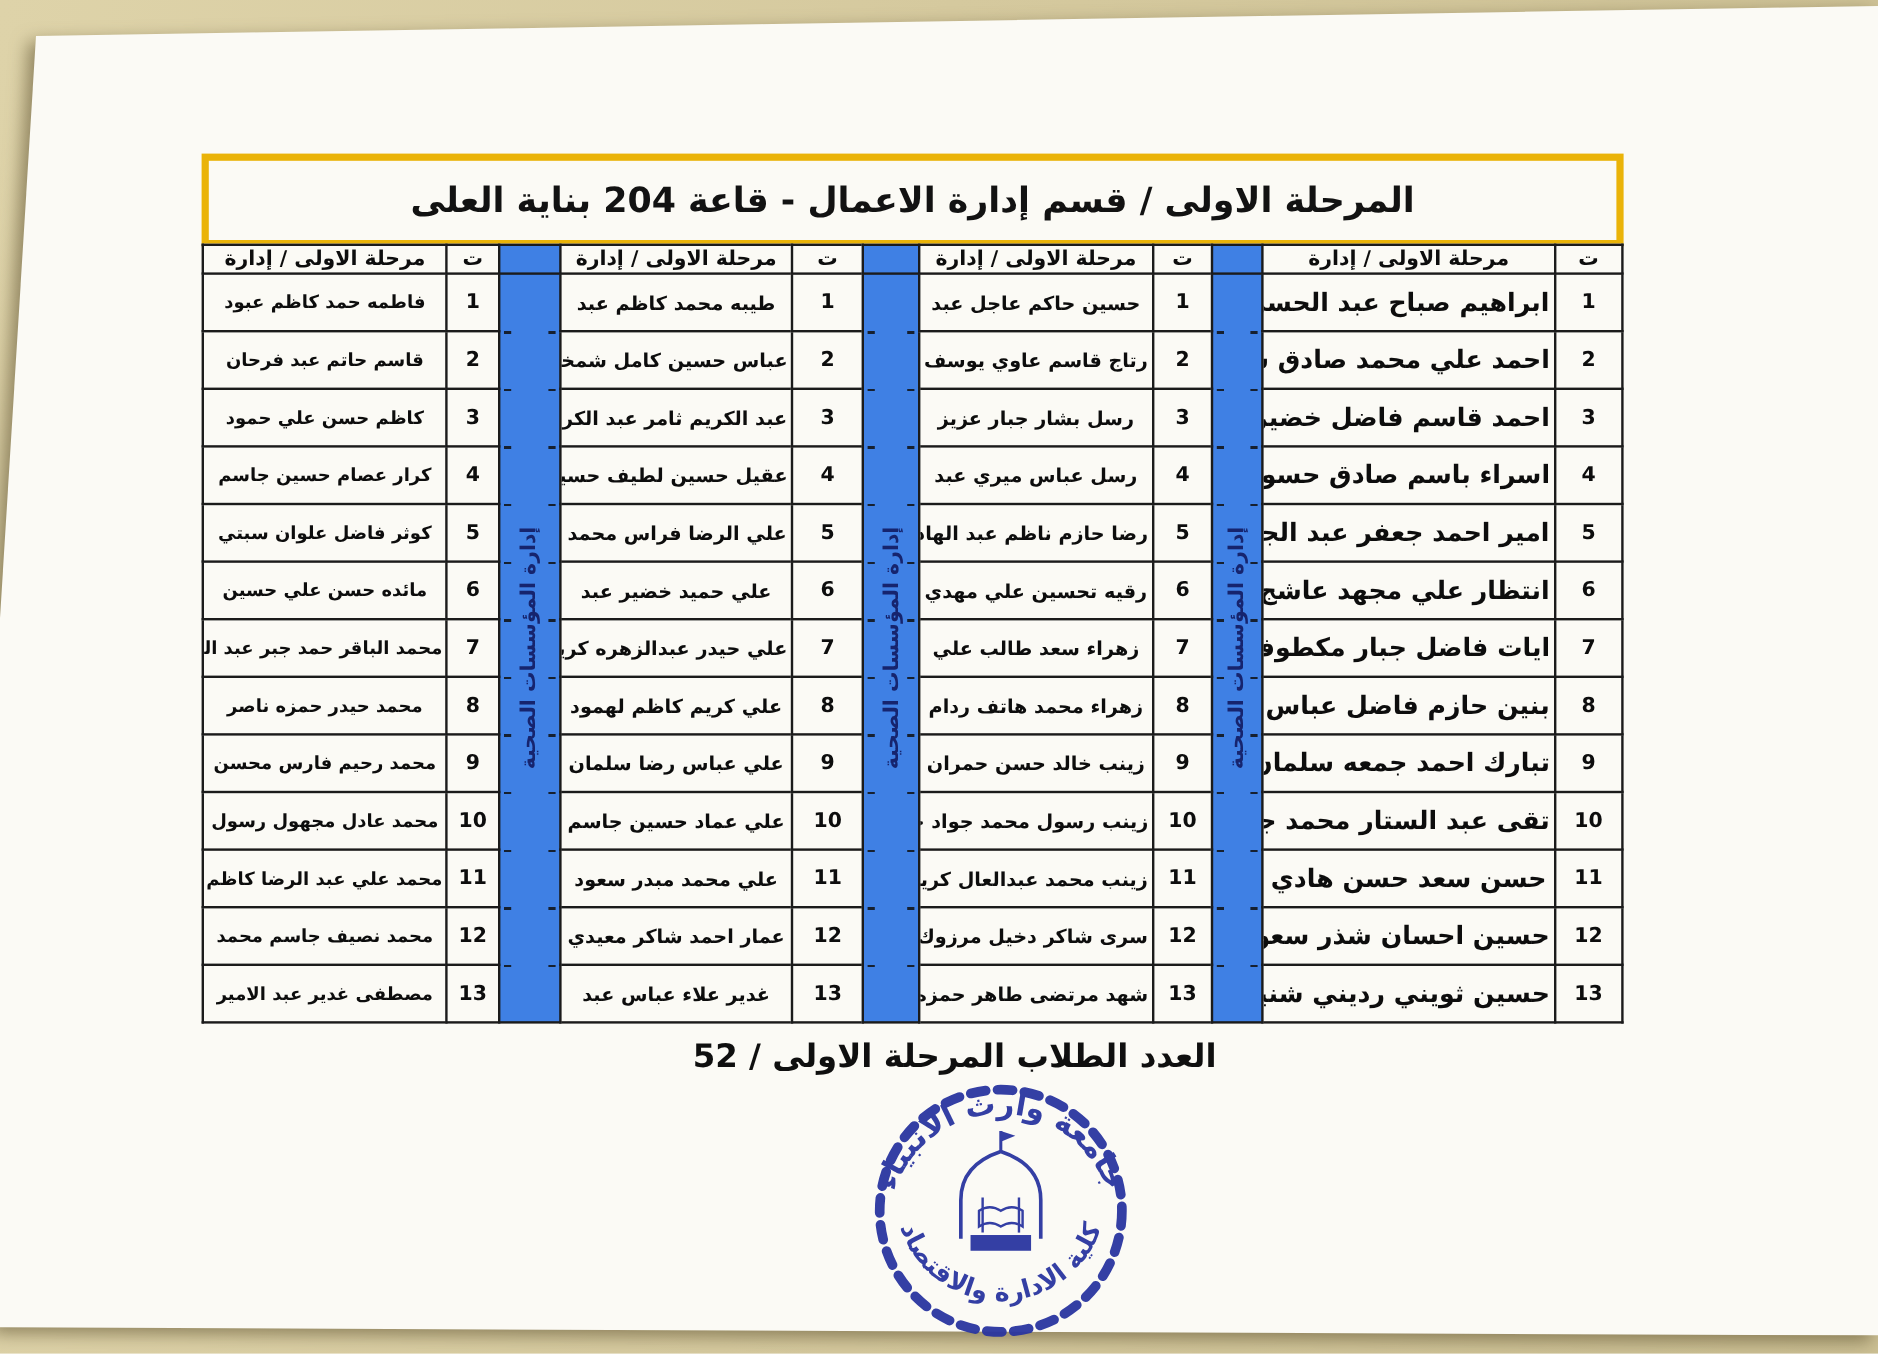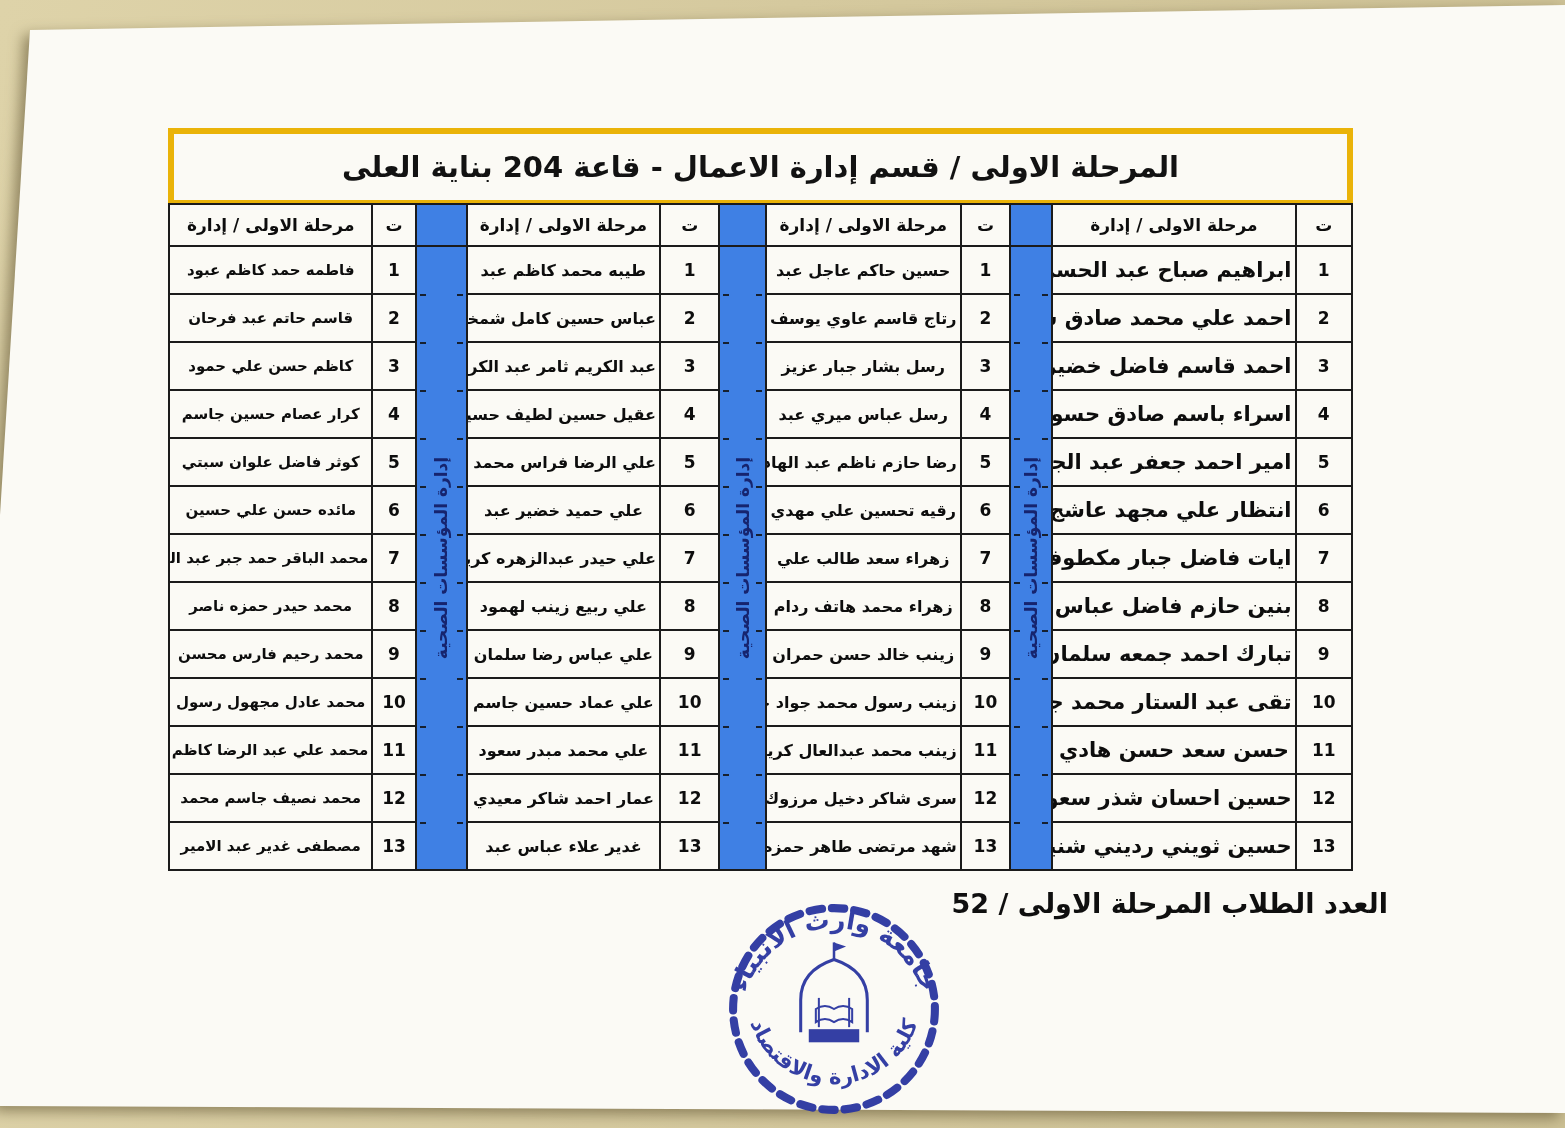--- a/index.html
+++ b/index.html
@@ -28,21 +28,21 @@
     font-size:29px;font-weight:bold;letter-spacing:.5px;background:var(--paper);
   }
   table.roster{
     position:absolute;left:168px;top:203px;width:1185px;
     border-collapse:collapse;table-layout:fixed;direction:rtl;background:var(--paper);
   }
   table.roster th,table.roster td{
     border:2px solid #1b1b1b;padding:0 3px;box-sizing:border-box;
     text-align:center;vertical-align:middle;font-weight:bold;color:#0d0d0d;
   }
-  table.roster thead th{height:42px;font-size:17px;}
+  table.roster thead th{height:24px;font-size:17px;}
   table.roster tbody td{height:48px;}
   td.num-cell{font-size:17px;}
   td.name-cell{font-size:16px;white-space:nowrap;overflow:hidden;}
   td.name-cell.g0{font-size:21px;}
   td.name-cell.g1{font-size:16px;}
   td.name-cell.g2{font-size:16px;margin-top:30px;}
   td.name-cell.g3{font-size:15px;}
   th.dept-h{background:var(--dept-bar-bg);}
   td.dept-cell{background:var(--dept-bar-bg);padding:0;}
   .vwrap{position:relative;width:100%;height:620px;}
@@ -51,22 +51,22 @@
     background:repeating-linear-gradient(to bottom,transparent 0 46px,rgba(15,15,15,.85) 46px 48px);
   }
   .vwrap::before{left:0;}
   .vwrap::after{right:0;}
   .vtext{
     position:absolute;top:50%;left:50%;
     transform:translate(-50%,-50%) rotate(-90deg);
     white-space:nowrap;font-size:17px;font-weight:bold;color:var(--dept-bar-text);
   }
   .footer-line{
-    position:absolute;left:168px;top:888px;width:1185px;transform:translateX(35px);
-    direction:rtl;text-align:right;font-size:27px;font-weight:bold;color:#0f0f0f;
+    position:absolute;left:168px;top:865px;width:1185px;transform:translateX(35px);
+    direction:rtl;text-align:center;font-size:27px;font-weight:bold;color:#0f0f0f;
   }
   .stamp{position:absolute;left:723px;top:898px;width:222px;height:222px;opacity:.95;}
   .stamp svg{width:100%;height:100%;}
 </style>
 </head>
 <body>
 
 <div class="paper-wrap">
   <div class="paper"></div>
 </div>
@@ -187,21 +187,21 @@
         <td class="name-cell g2">علي حيدر عبدالزهره كريم</td>
         <td class="num-cell">7</td>
         <td class="name-cell g3">محمد الباقر حمد جبر عبد النبي</td>
       </tr>
       <tr>
         <td class="num-cell">8</td>
         <td class="name-cell g0">بنين حازم فاضل عباس</td>
         <td class="num-cell">8</td>
         <td class="name-cell g1">زهراء محمد هاتف ردام</td>
         <td class="num-cell">8</td>
-        <td class="name-cell g2">علي ربيع زينب لهمود</td>
+        <td class="name-cell g2">علي كريم كاظم لهمود</td>
         <td class="num-cell">8</td>
         <td class="name-cell g3">محمد حيدر حمزه ناصر</td>
       </tr>
       <tr>
         <td class="num-cell">9</td>
         <td class="name-cell g0">تبارك احمد جمعه سلمان</td>
         <td class="num-cell">9</td>
         <td class="name-cell g1">زينب خالد حسن حمران</td>
         <td class="num-cell">9</td>
         <td class="name-cell g2">علي عباس رضا سلمان</td>

